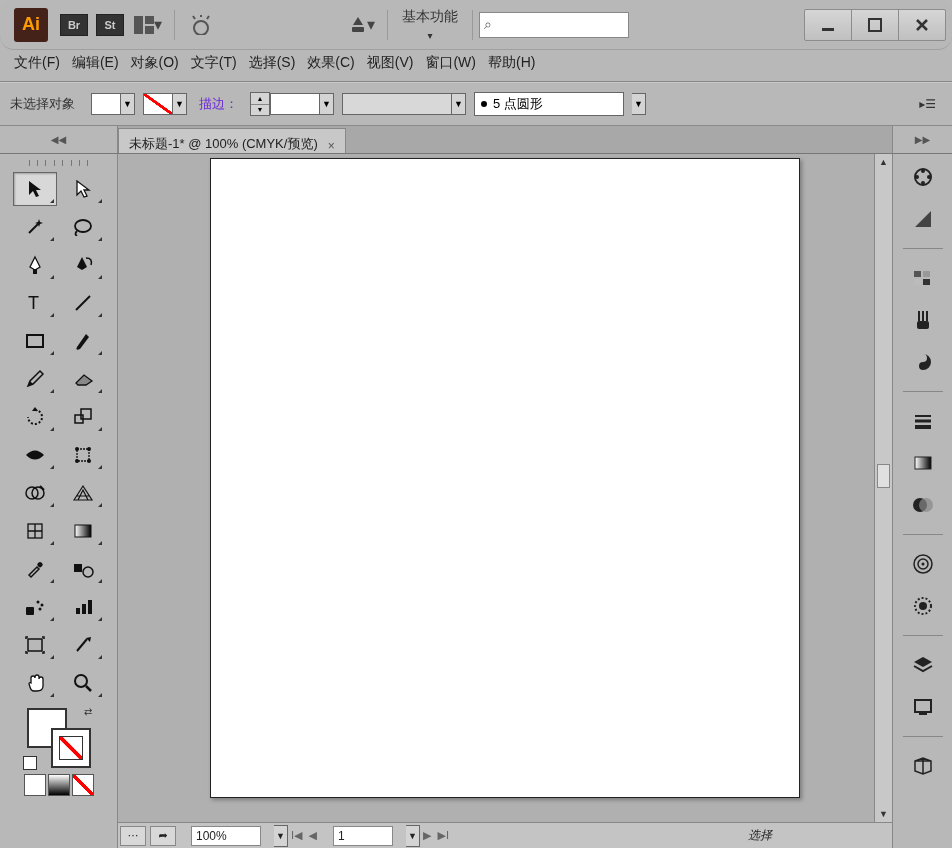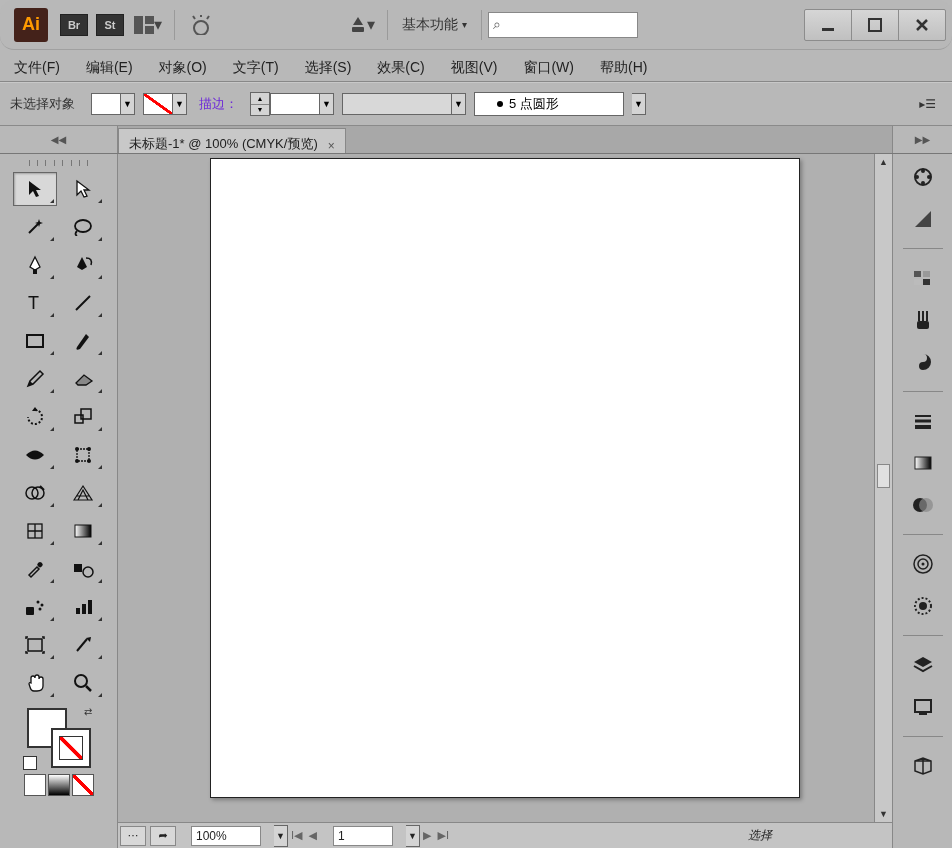--- a/index.html
+++ b/index.html
@@ -4,45 +4,45 @@
 <style>
 * { box-sizing: border-box; margin: 0; padding: 0; font-family: "Microsoft YaHei", Arial, sans-serif; }
 body { width: 952px; height: 848px; background: #b9b9b9; overflow: hidden; }
 
 
 .titlebar { height: 50px; background: #b8b8b8; display: flex; align-items: center; padding: 0 6px; border-bottom: 1px solid #a0a0a0; border-radius: 14px; }
 .ai-logo { width: 34px; height: 34px; background: #44221a; color: #ff9a00; font-weight: bold; font-size: 18px; display: flex; align-items: center; justify-content: center; border-radius: 3px; margin: 0 8px; }
 .app-chip { width: 28px; height: 22px; background: #333; color: #ccc; font-size: 11px; font-weight: bold; display: flex; align-items: center; justify-content: center; margin: 0 4px; border: 1px solid #222; }
 .tb-icon { width: 28px; height: 28px; margin: 0 6px; display:flex; align-items:center; justify-content:center; color:#444; }
 .tb-sep { width: 1px; height: 30px; background: #9a9a9a; margin: 0 6px; }
-.workspace-dd { margin: 0 8px; color: #333; font-size: 14px; display:flex; align-items:center; gap:4px;}
+.workspace-dd { margin: 0 8px; color: #333; font-size: 14px; display:flex; align-items:center; gap:4px;flex-direction:column;}
 .searchbox { width: 150px; height: 26px; background: #fff; border: 1px solid #888; display: flex; align-items: center; padding: 0 4px; }
 .searchbox span.mag { font-size: 14px; color: #666; margin-right: 4px;}
 .win-btns { margin-left: auto; display: flex; }
 .win-btn { width: 48px; height: 32px; border: 1px solid #8c8c8c; background: linear-gradient(#d6d6d6,#c0c0c0); display:flex; align-items:center; justify-content:center; font-size:16px; color:#333; margin-left:-1px;}
 .win-btn:first-child{border-top-left-radius:2px;border-bottom-left-radius:2px;}
 .win-btn:last-child{border-top-right-radius:2px;border-bottom-right-radius:2px;}
 
 
-.menubar { height: 32px; background: #b8b8b8; display: flex; align-items: flex-end; padding: 0 8px; gap: 14px; border-bottom: 1px solid #888; }
+.menubar { height: 32px; background: #b8b8b8; display: flex; align-items: flex-start; padding: 0 8px; gap: 0; border-bottom: 1px solid #888; }
 .menu-item { color: #222; font-size: 14px; padding: 4px 6px; }
 
 
 .controlbar { height: 44px; background: #b8b8b8; border-top: 1px solid #c8c8c8; border-bottom: 1px solid #8a8a8a; display:flex; align-items:center; padding: 0 10px; gap: 8px;}
 .ctl-label { font-size: 13px; color: #333; margin-right: 8px;}
 .swatch { width: 30px; height: 22px; border: 1px solid #666; background: #fff; display:inline-block;}
 .swatch.none { background: linear-gradient(to top right, #fff 45%, #f00 46%, #f00 54%, #fff 55%); }
 .dd-arrow { width: 14px; height: 22px; border: 1px solid #666; border-left: none; background: #d4d4d4; display:inline-flex; align-items:center; justify-content:center; font-size:9px;}
 .ctl-group { display:flex; align-items:center; }
 .stroke-link { color: #6d28d9; font-size: 13px; margin: 0 4px;}
 .spinner { width: 20px; height: 24px; border:1px solid #666; background:#d4d4d4; display:flex; flex-direction:column;}
 .spinner div { flex:1; display:flex; align-items:center; justify-content:center; font-size:7px; border-bottom:1px solid #888;}
 .spinner div:last-child{border:none;}
 .empty-field { height: 22px; border: 1px solid #666; background: #fff; }
-.brush-dd { height: 24px; border: 1px solid #666; background: #fff; display:flex; align-items:center; padding:0 22px; font-size:13px; gap:6px;}
+.brush-dd { height: 24px; border: 1px solid #666; background: #fff; display:flex; align-items:center; padding:0 6px; font-size:13px; gap:6px;}
 .dot5 { width:6px;height:6px;border-radius:50%;background:#000;}
 .tri-menu { margin-left:auto; color:#333; font-size:12px; padding:0 6px;}
 
 
 .doctab-row { height: 28px; background: #a8a8a8; display:flex; align-items:stretch; border-bottom:1px solid #777; }
 .left-gutter { width: 118px; background:#b8b8b8; border-right:1px solid #888; display:flex; align-items:center; justify-content:center;}
 .left-gutter .arrows { font-size:10px; color:#555;}
 .doctab { background:#c8c8c8; border:1px solid #888; border-bottom:none; display:flex; align-items:flex-end; padding:0 10px; font-size:13px; color:#222; gap:10px; margin-top:2px;}
 .doctab .x { color:#555; font-size:12px;}
 .right-gutter { width: 60px; margin-left:auto; background:#b8b8b8; border-left:1px solid #888; display:flex; align-items:center; justify-content:center;}

